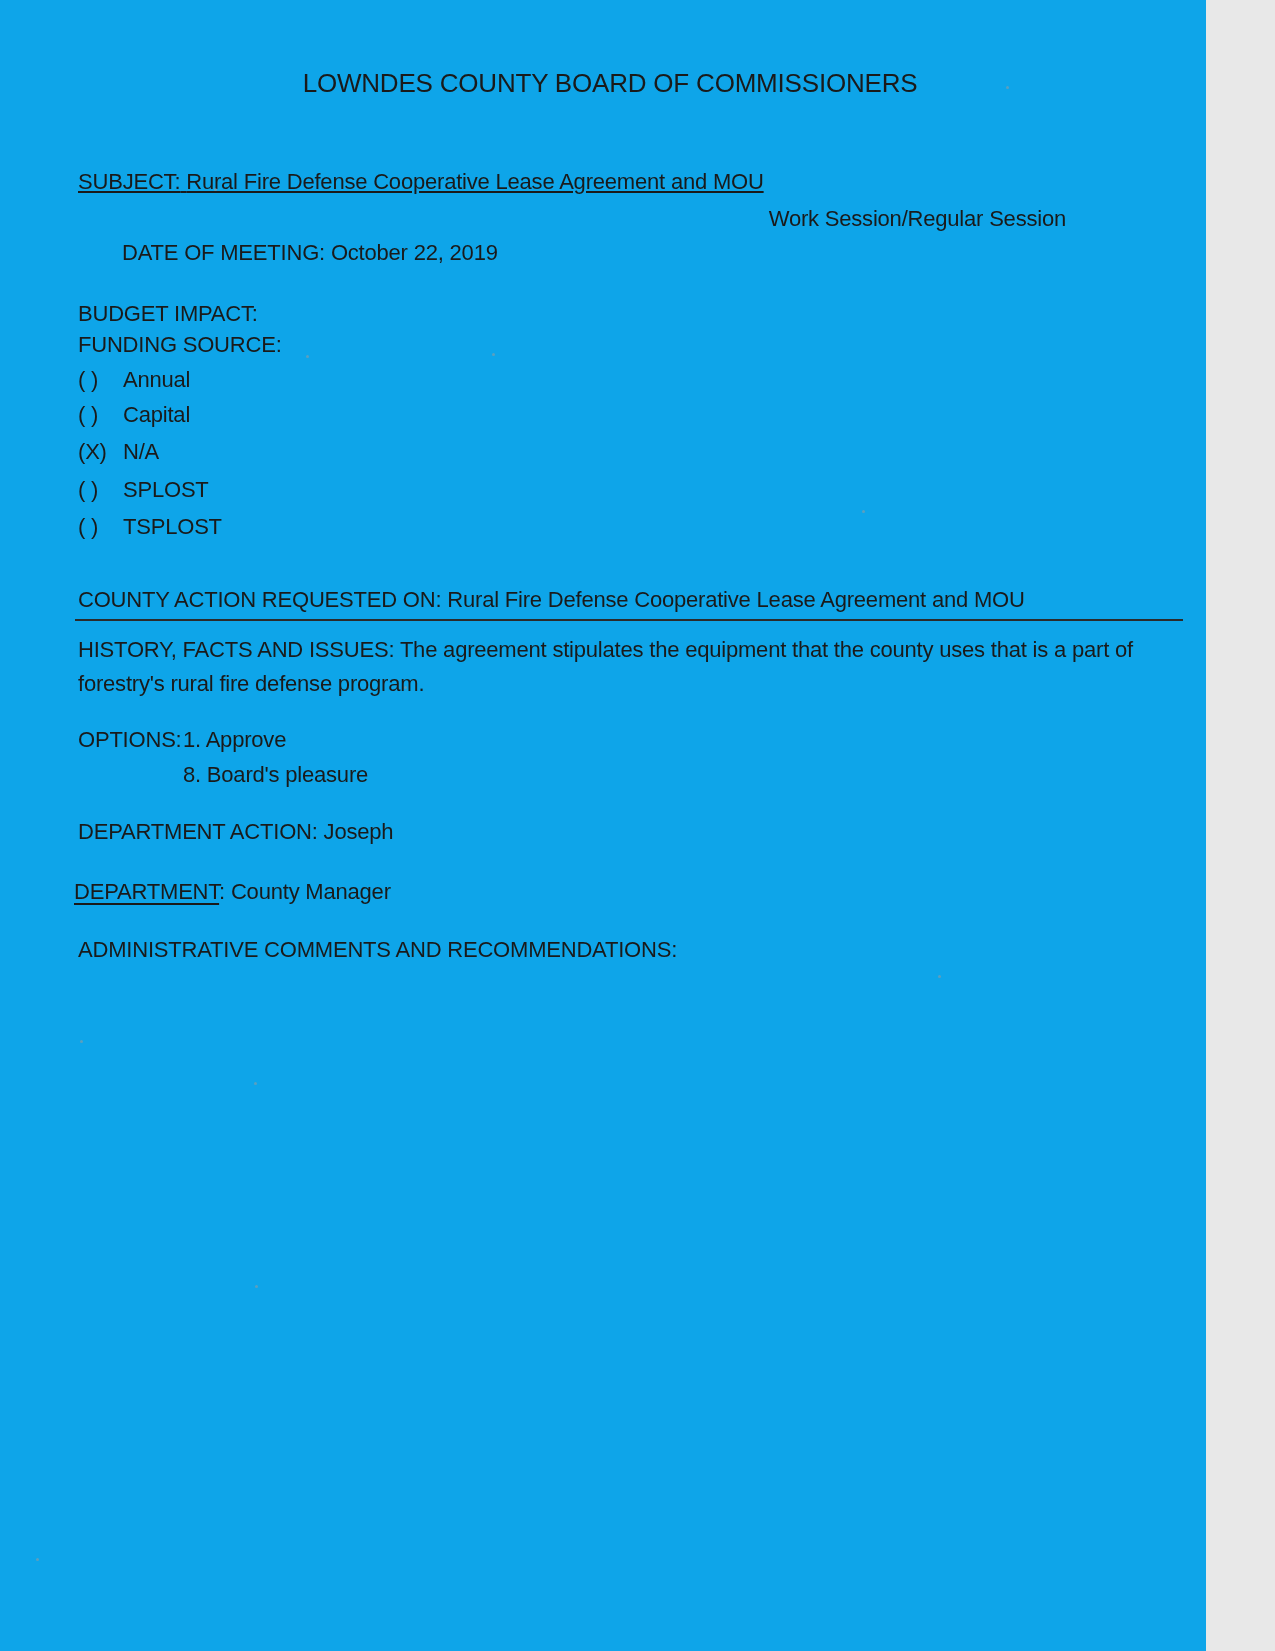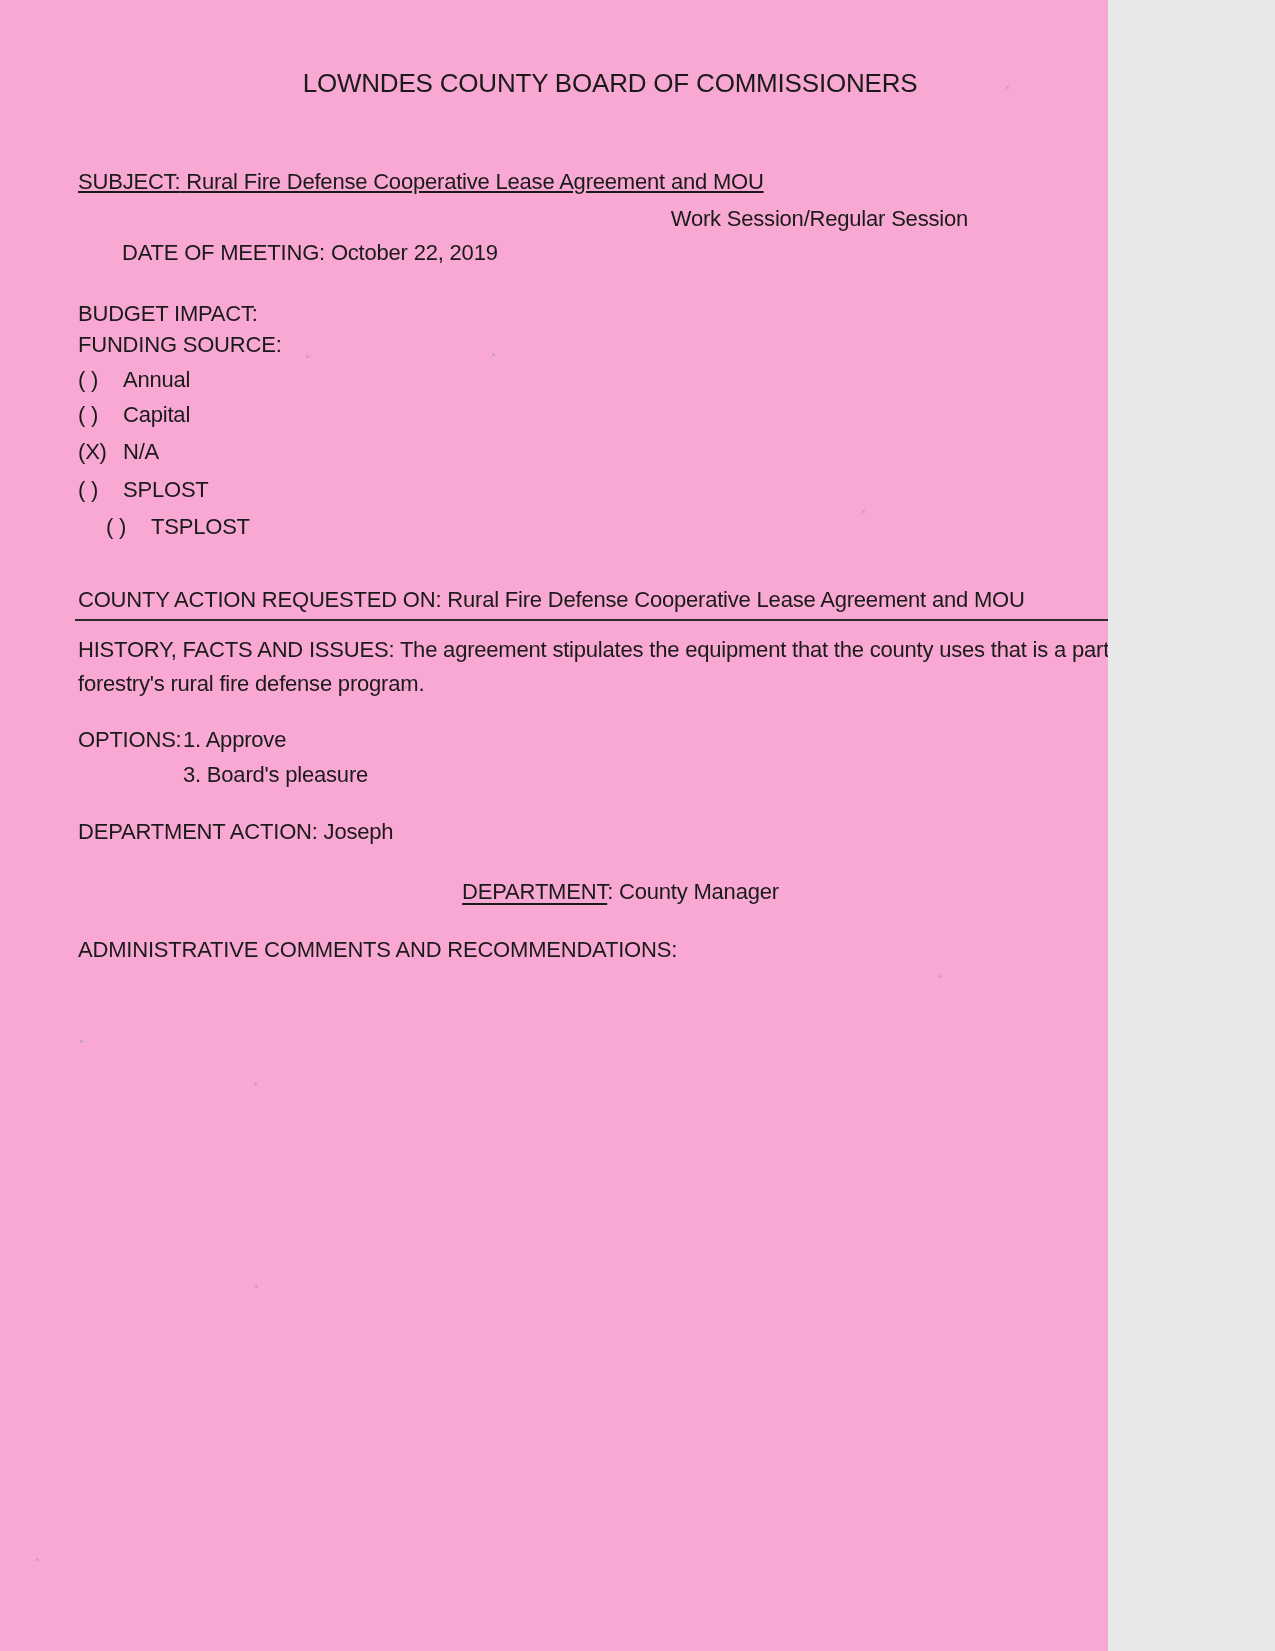--- a/index.html
+++ b/index.html
@@ -2,23 +2,23 @@
 <html><head>
 <meta charset="utf-8">
 <style>
   html, body {
     margin: 0;
     padding: 0;
     background: #e8e8e8;
   }
   .page {
     position: relative;
-    width: 1108px;
+    width: 1206px;
     height: 1651px;
-    background: #f9a8d4;
+    background: #0ea5e9;
     font-family: "Liberation Sans", sans-serif;
     color: #1a1a1a;
     font-size: 22px;
     letter-spacing: -0.2px;
     overflow: hidden;
   }
   .abs { position: absolute; line-height: 1; white-space: nowrap; }
 
   
   .doc-header {
@@ -34,30 +34,30 @@
   
   .l-subject        { top: 171px; left: 78px; text-decoration: underline; }
   .l-session        { top: 208px; right: 140px; }
   .l-date           { top: 242px; left: 78px; margin-left: 44px; }
   .l-budget         { top: 303px; left: 78px; }
   .l-funding        { top: 334px; left: 78px; }
   .l-opt0           { top: 369px; left: 78px; }
   .l-opt1           { top: 404px; left: 78px; }
   .l-opt2           { top: 441px; left: 78px; }
   .l-opt3           { top: 479px; left: 78px; }
-  .l-opt4           { top: 516px; left: 78px; margin-left: 28px; }
+  .l-opt4           { top: 516px; left: 78px; }
   .l-county-action  { top: 589px; left: 78px; }
   .l-rule           { top: 619px; left: 75px; width: 1108px; height: 2px;
                       background: #2b2b2b; }
   .l-history        { top: 633px; left: 78px; width: 1105px;
                       line-height: 34px; white-space: normal; }
   .l-options        { top: 729px; left: 78px; }
   .l-options2       { top: 764px; left: 183px; }
   .l-recommended    { top: 821px; left: 78px; }
-  .l-department     { top: 881px; left: 68px; width: 1105px; text-align: center; }
+  .l-department     { top: 881px; left: 74px; width: 1105px; }
   .dept-head-group  { position: absolute; left: 622px; top: 0; }
   .l-admin          { top: 939px; left: 78px; }
 
   .options-label { display: inline-block; width: 105px; }
   .check-mark    { display: inline-block; width: 45px; }
   .u             { text-decoration: underline; text-underline-offset: 4px;
                    text-decoration-thickness: 1.5px; }
 
   
   .speck {
@@ -133,21 +133,21 @@
 
   <div class="abs l-history">
     <span>HISTORY, FACTS AND ISSUES:</span>
     <span>The agreement stipulates the equipment that the county uses that is a part of forestry's rural fire defense program.</span>
   </div>
 
   <div class="abs l-options">
     <span class="options-label">OPTIONS:</span><span>1. Approve</span>
   </div>
 
-  <div class="abs l-options2">3. Board's pleasure</div>
+  <div class="abs l-options2">8. Board's pleasure</div>
 
   <div class="abs l-recommended">
     <span>DEPARTMENT ACTION:</span>
     <span>Joseph</span>
   </div>
 
   <div class="abs l-department">
     <span><span class="u">DEPARTMENT</span><span style="white-space: pre;">: </span><span>County Manager</span></span>
   </div>
 

